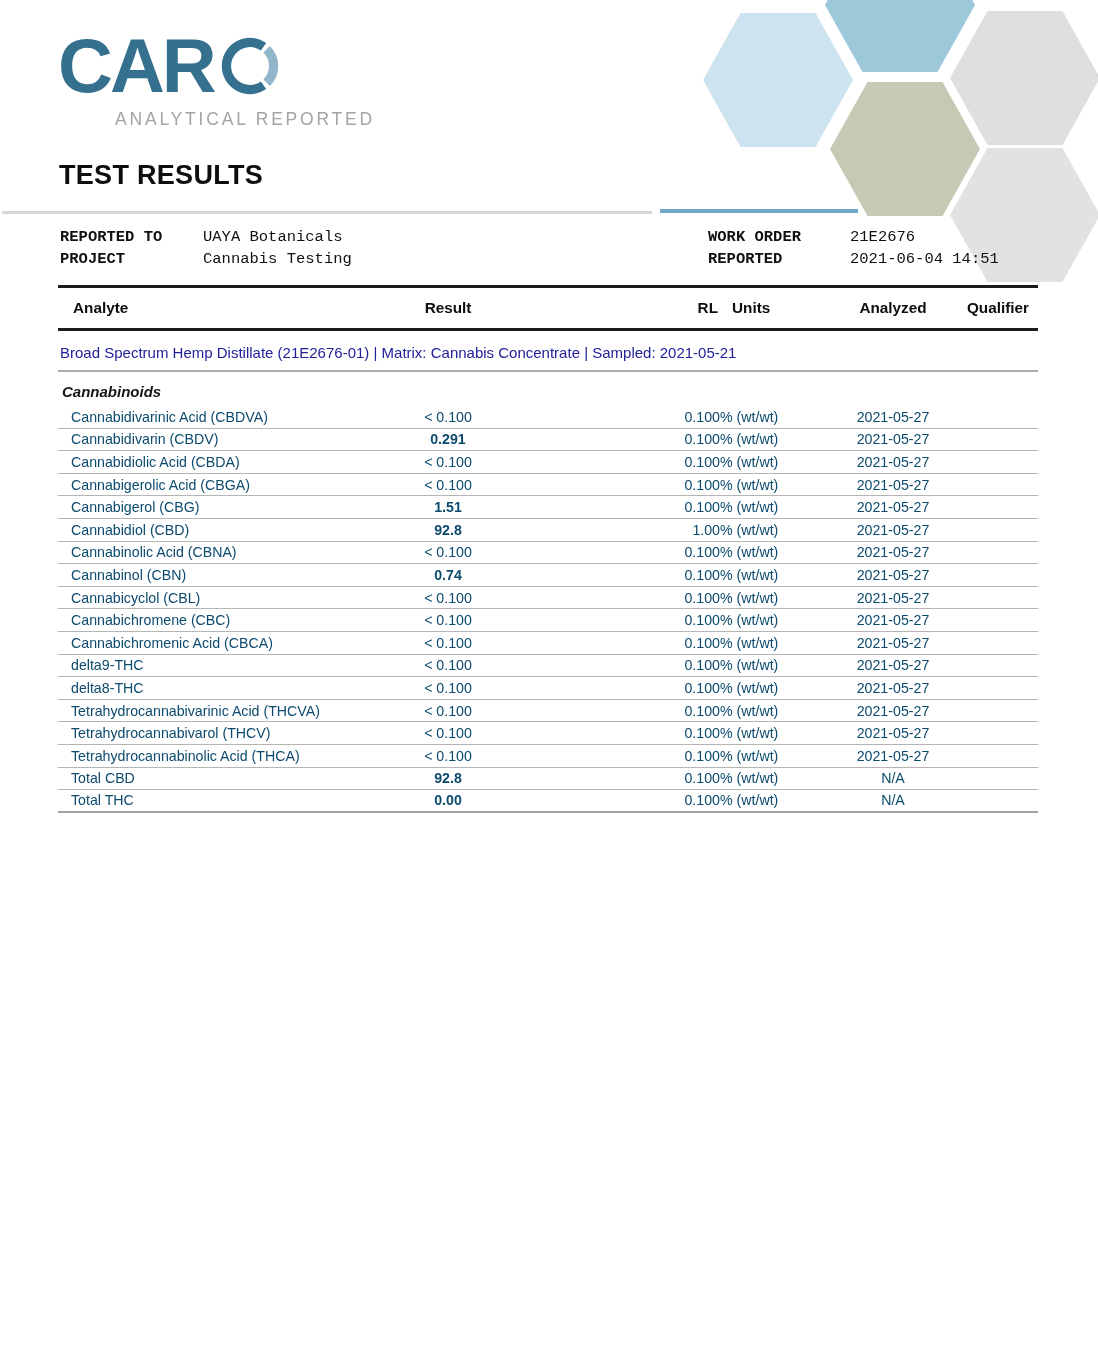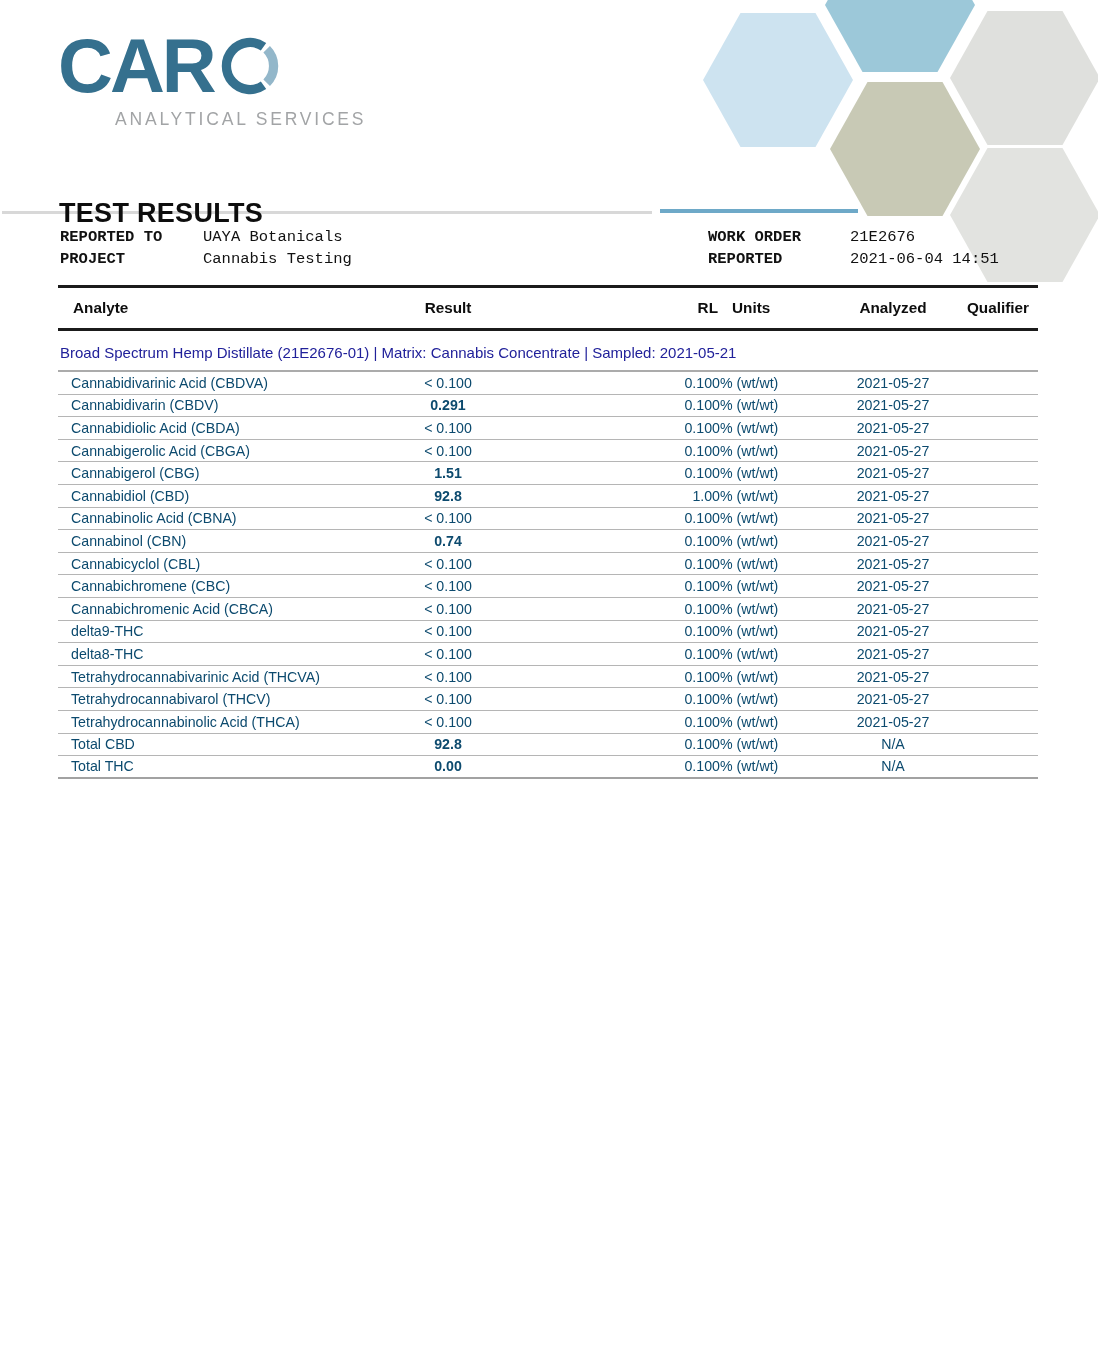--- a/index.html
+++ b/index.html
@@ -37,21 +37,21 @@
   .logo-tagline {
     margin-left:57px; margin-top:5px;
     font-size:17.5px; letter-spacing:2.8px;
     color:var(--tagline-gray,#a2a4a6);
     white-space:nowrap;
   }
 
   
   .page-title {
     position:absolute; left:59px; top:160px; z-index:2;
-    font-size:27px; font-weight:bold; letter-spacing:0.3px; color:#0d0d0d;margin-top:38px;
+    font-size:27px; font-weight:bold; letter-spacing:0.3px; color:#0d0d0d;
   }
   .divider-gray { position:absolute; left:2px;   top:211px; width:650px; height:3px; background:var(--divider-gray,#d8d8d8); z-index:1; }
   .divider-blue { position:absolute; left:660px; top:209px; width:198px; height:4px; background:var(--accent-line-blue,#6ea9c8); z-index:2; }
 
   
   .meta { position:absolute; top:226px; z-index:2; font-size:15.5px; line-height:22px;font-family:Liberation Mono, monospace; }
   .meta-left  { left:60px; }
   .meta-right { left:708px; }
   .meta-row { display:flex; }
   .meta-label { font-weight:bold; }
@@ -108,21 +108,21 @@
 <div class="hex hex-5"></div>
 
 <div class="logo">
   <div class="logo-row">
     <span>CAR</span>
     <svg class="logo-o" viewBox="0 0 100 100" aria-hidden="true">
       <path class="o-dark" d="M 71.8 18.9 A 38 38 0 1 0 71.8 81.1" fill="none" stroke-width="15"></path>
       <path class="o-light" d="M 76.9 23.1 A 38 38 0 0 1 76.9 76.9" fill="none" stroke-width="15"></path>
     </svg>
   </div>
-  <div class="logo-tagline">ANALYTICAL SERVICES</div>
+  <div class="logo-tagline">ANALYTICAL REPORTED</div>
 </div>
 
 <div class="page-title">TEST RESULTS</div>
 
 <div class="divider-gray"></div>
 <div class="divider-blue"></div>
 
 <div class="meta meta-left">
   <div class="meta-row">
     <div class="meta-label">REPORTED TO</div>
@@ -156,20 +156,21 @@
     <div class="h-analyzed">Analyzed</div>
     <div class="h-qualifier">Qualifier</div>
   </div>
 
   <div class="rule-black"></div>
 
   <div class="sample-header">Broad Spectrum Hemp Distillate (21E2676-01) | Matrix: Cannabis Concentrate | Sampled: 2021-05-21</div>
 
   <div class="rule-gray"></div>
 
+  <div class="section-label">Cannabinoids</div>
 
   <div>
   <div class="trow grid">
     <div class="cell c-analyte">Cannabidivarinic Acid (CBDVA)</div>
     <div class="cell c-result">&lt; 0.100</div>
     <div class="cell c-rl">0.100</div>
     <div class="cell c-units">% (wt/wt)</div>
     <div class="cell c-analyzed">2021-05-27</div>
     <div class="cell c-qualifier"></div>
   </div>

